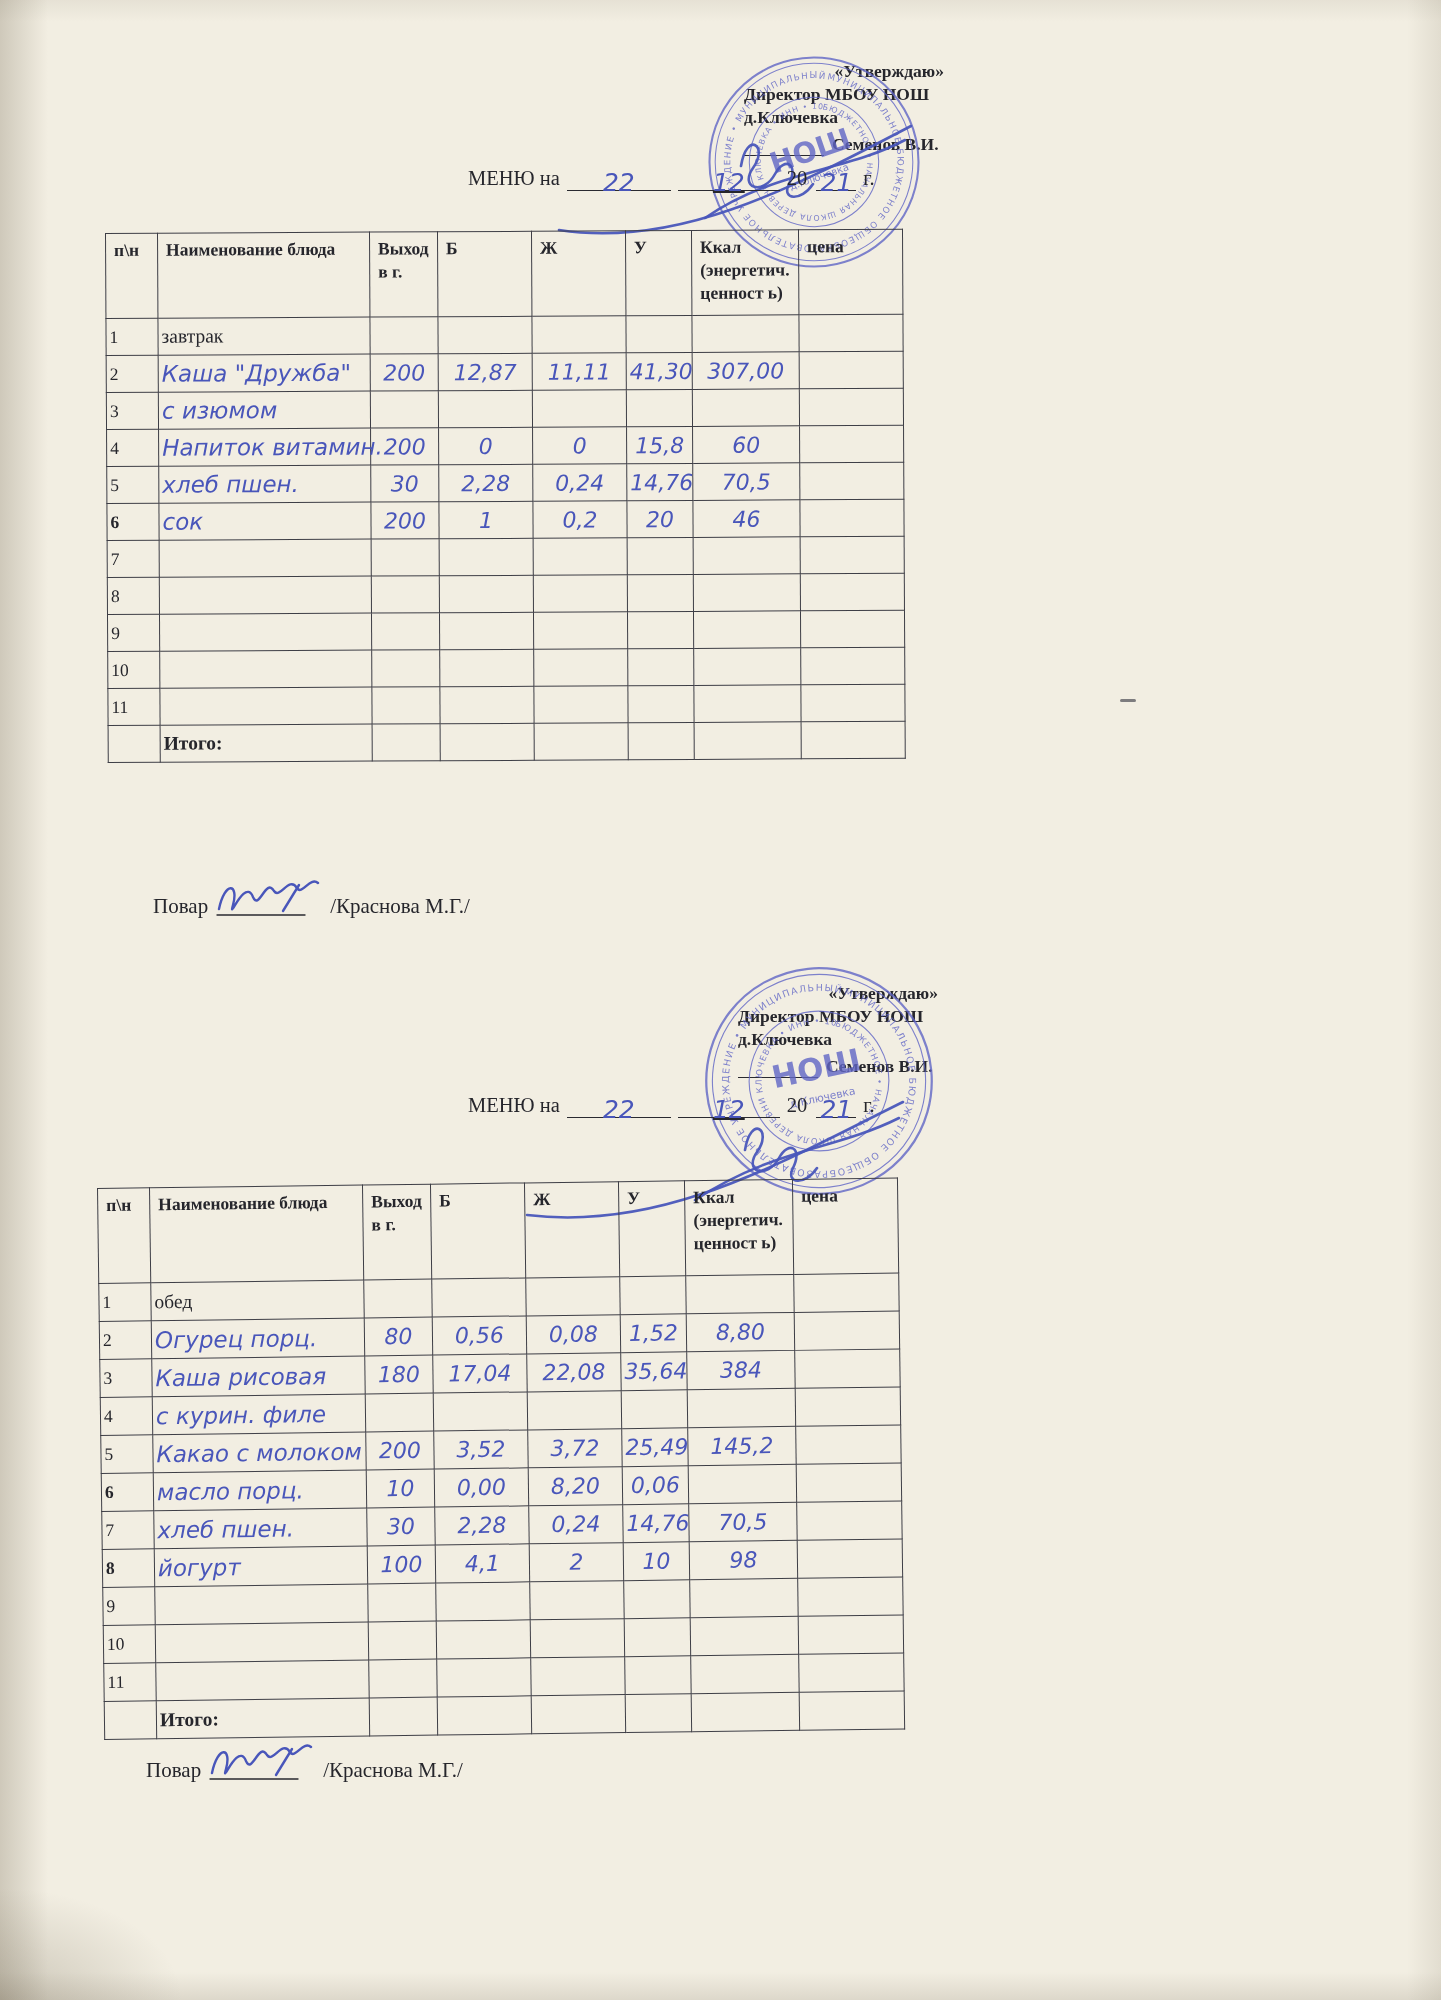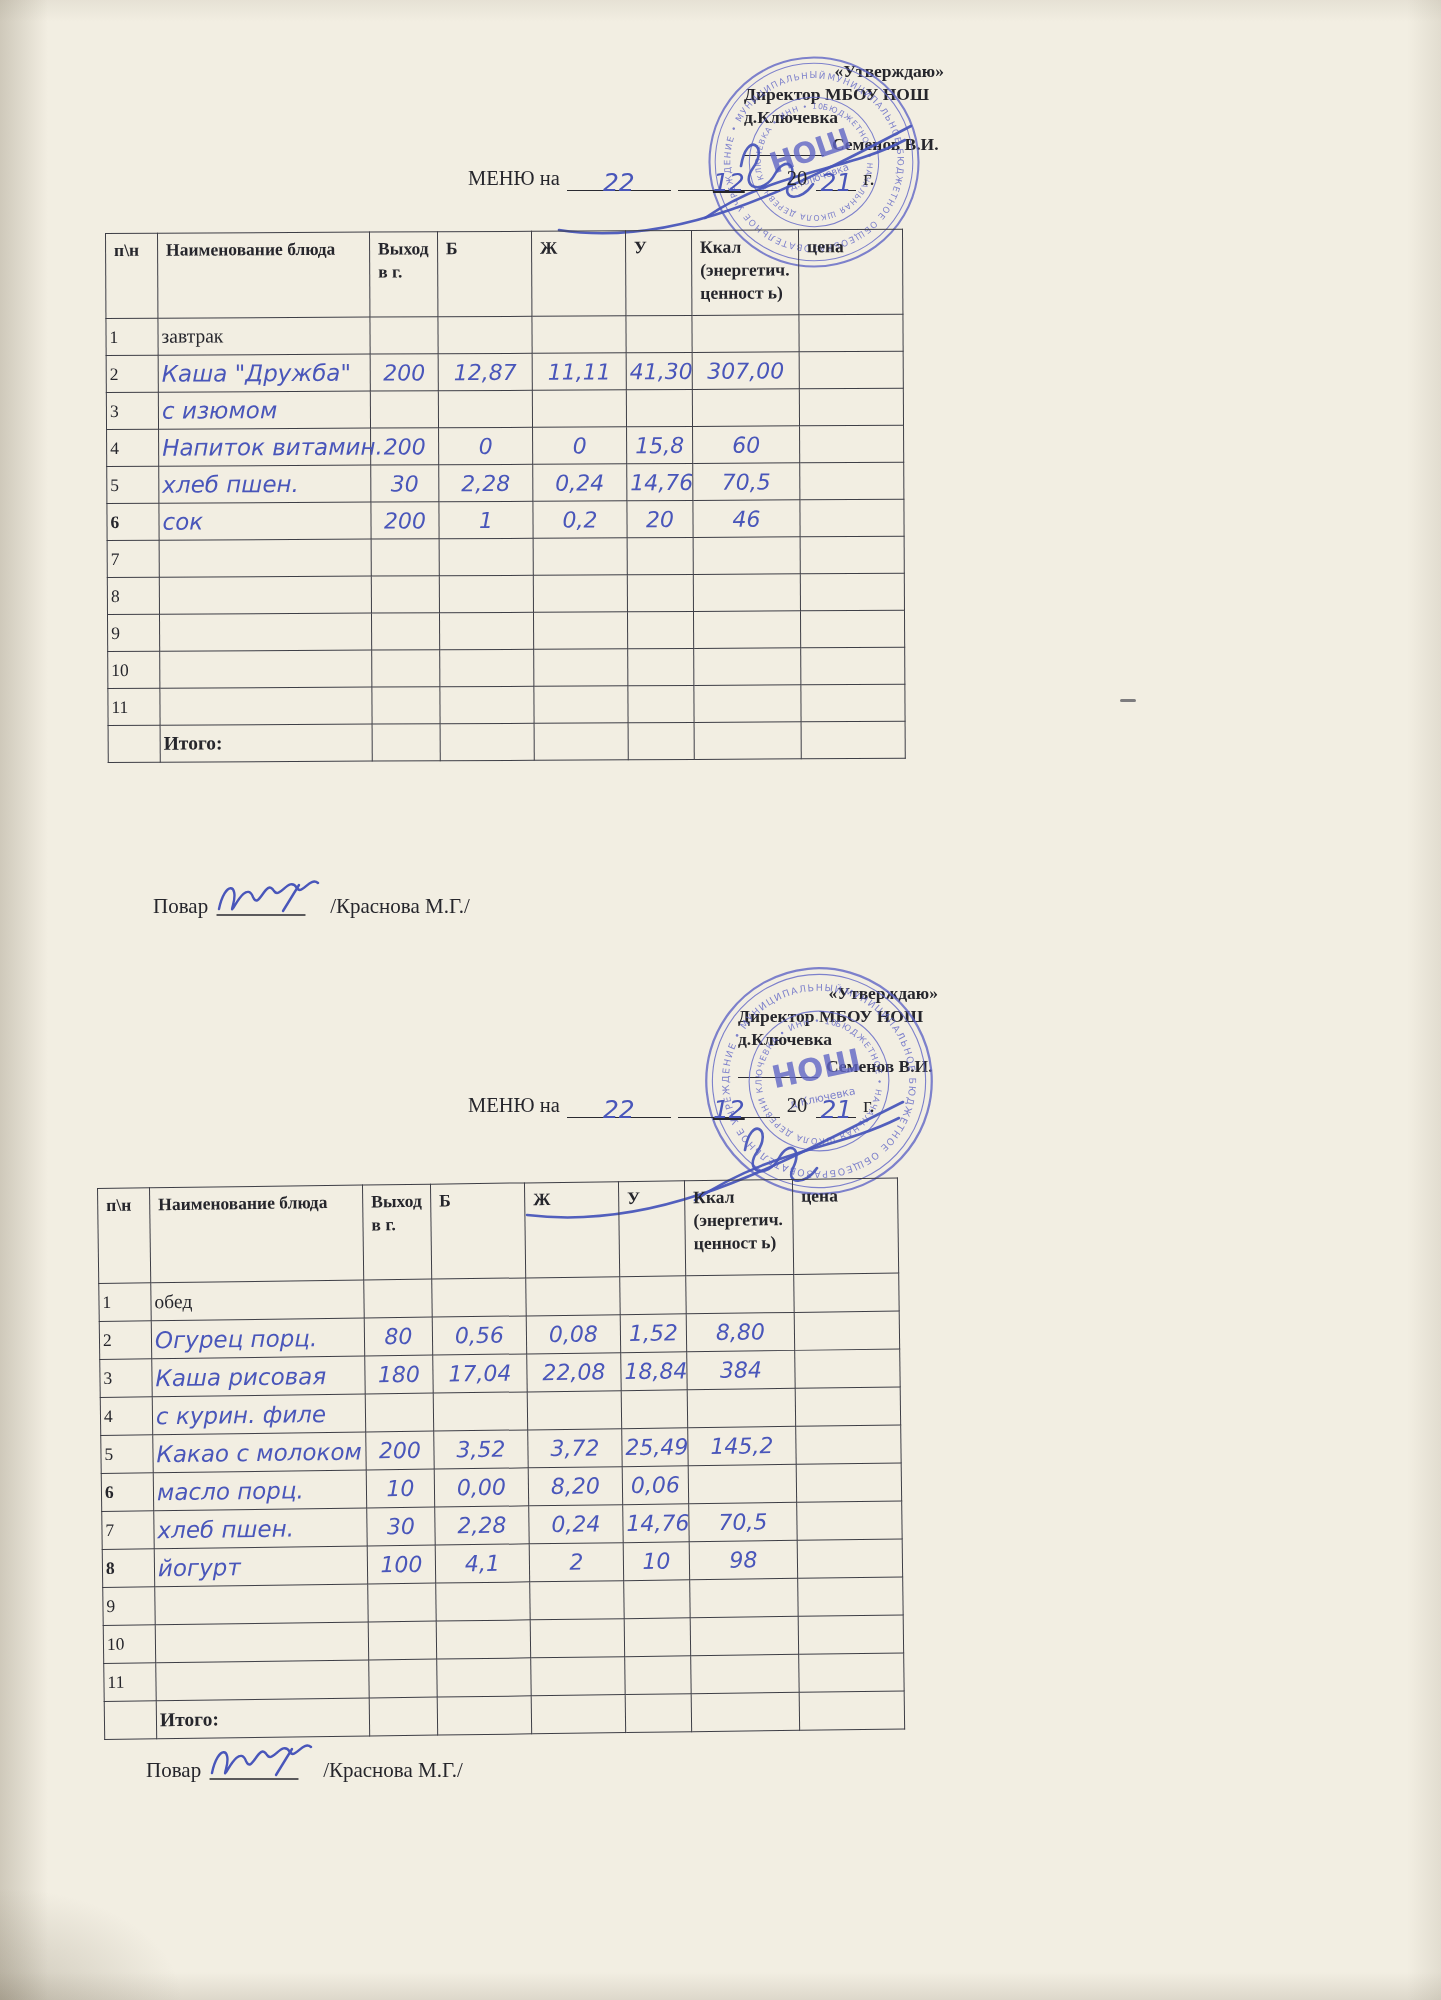--- a/index.html
+++ b/index.html
@@ -368,21 +368,21 @@
           <td class="c-val hand">1,52</td>
           <td class="c-val hand">8,80</td>
           <td class="c-val hand"></td>
         </tr>
         <tr>
           <td class="c-num">3</td>
           <td class="c-dish hand">Каша рисовая</td>
           <td class="c-val hand">180</td>
           <td class="c-val hand">17,04</td>
           <td class="c-val hand">22,08</td>
-          <td class="c-val hand">18,84</td>
+          <td class="c-val hand">35,64</td>
           <td class="c-val hand">384</td>
           <td class="c-val hand"></td>
         </tr>
         <tr>
           <td class="c-num">4</td>
           <td class="c-dish hand">с курин. филе</td>
           <td class="c-val hand"></td>
           <td class="c-val hand"></td>
           <td class="c-val hand"></td>
           <td class="c-val hand"></td>

